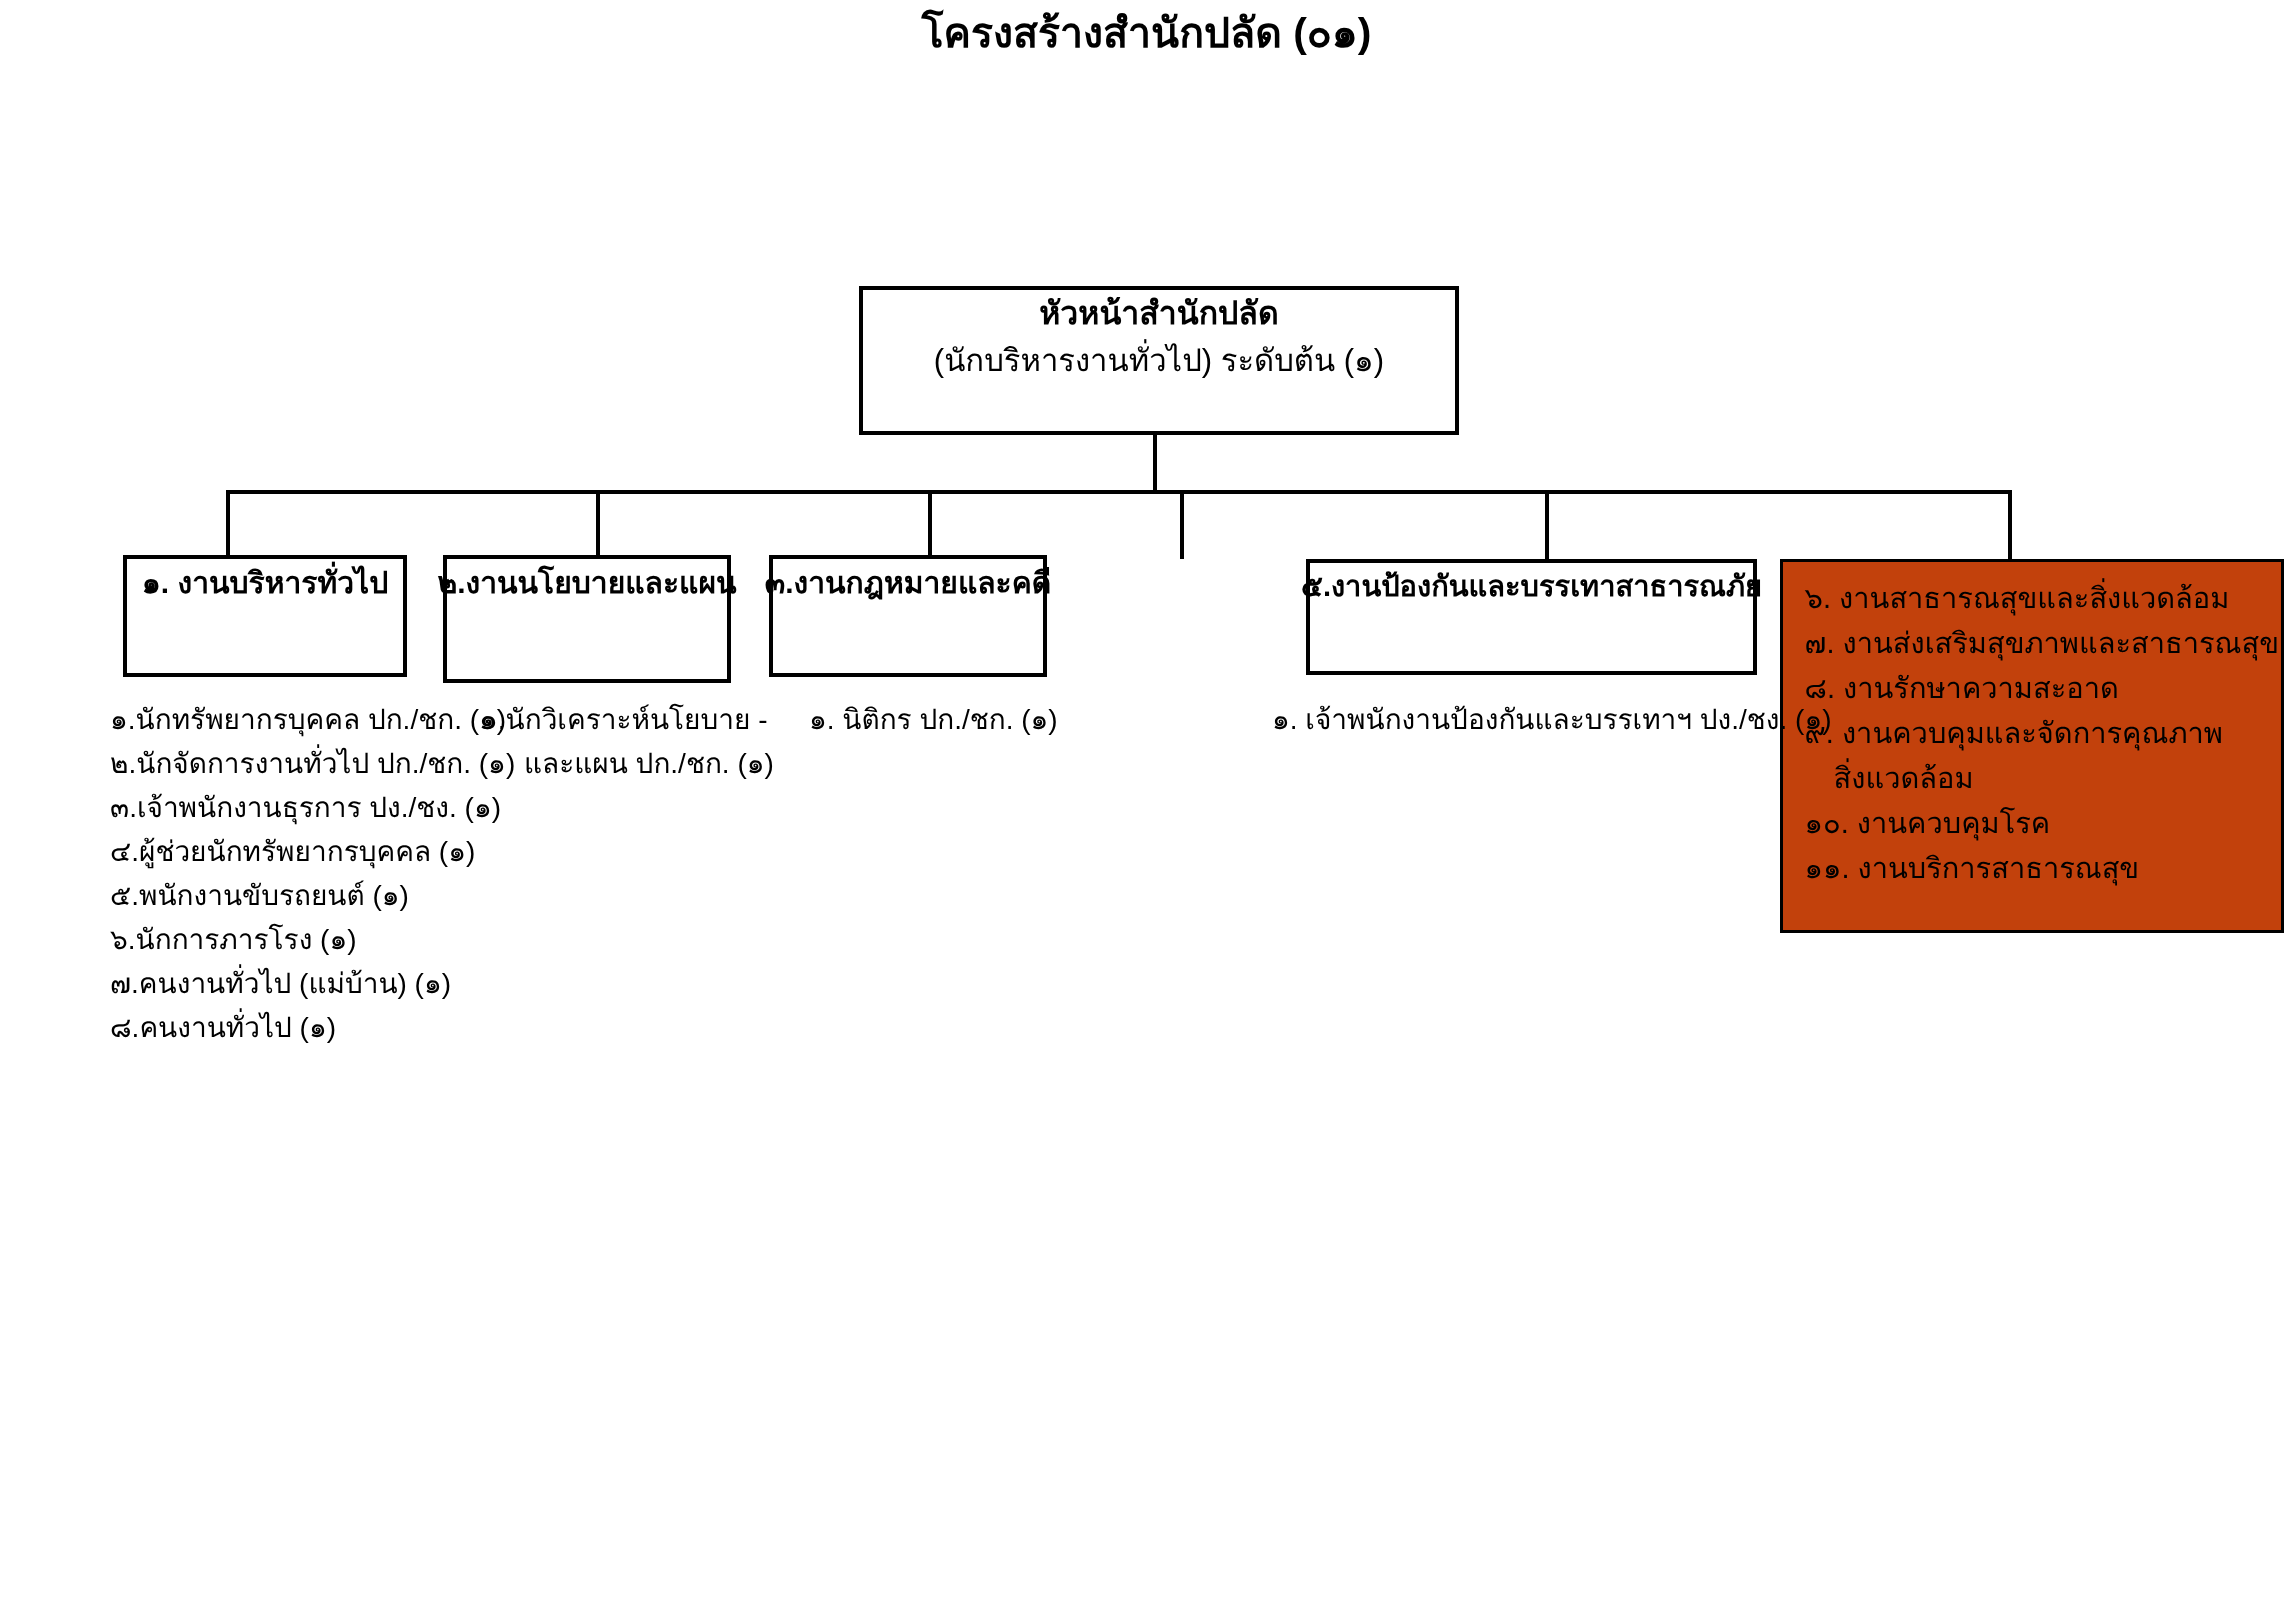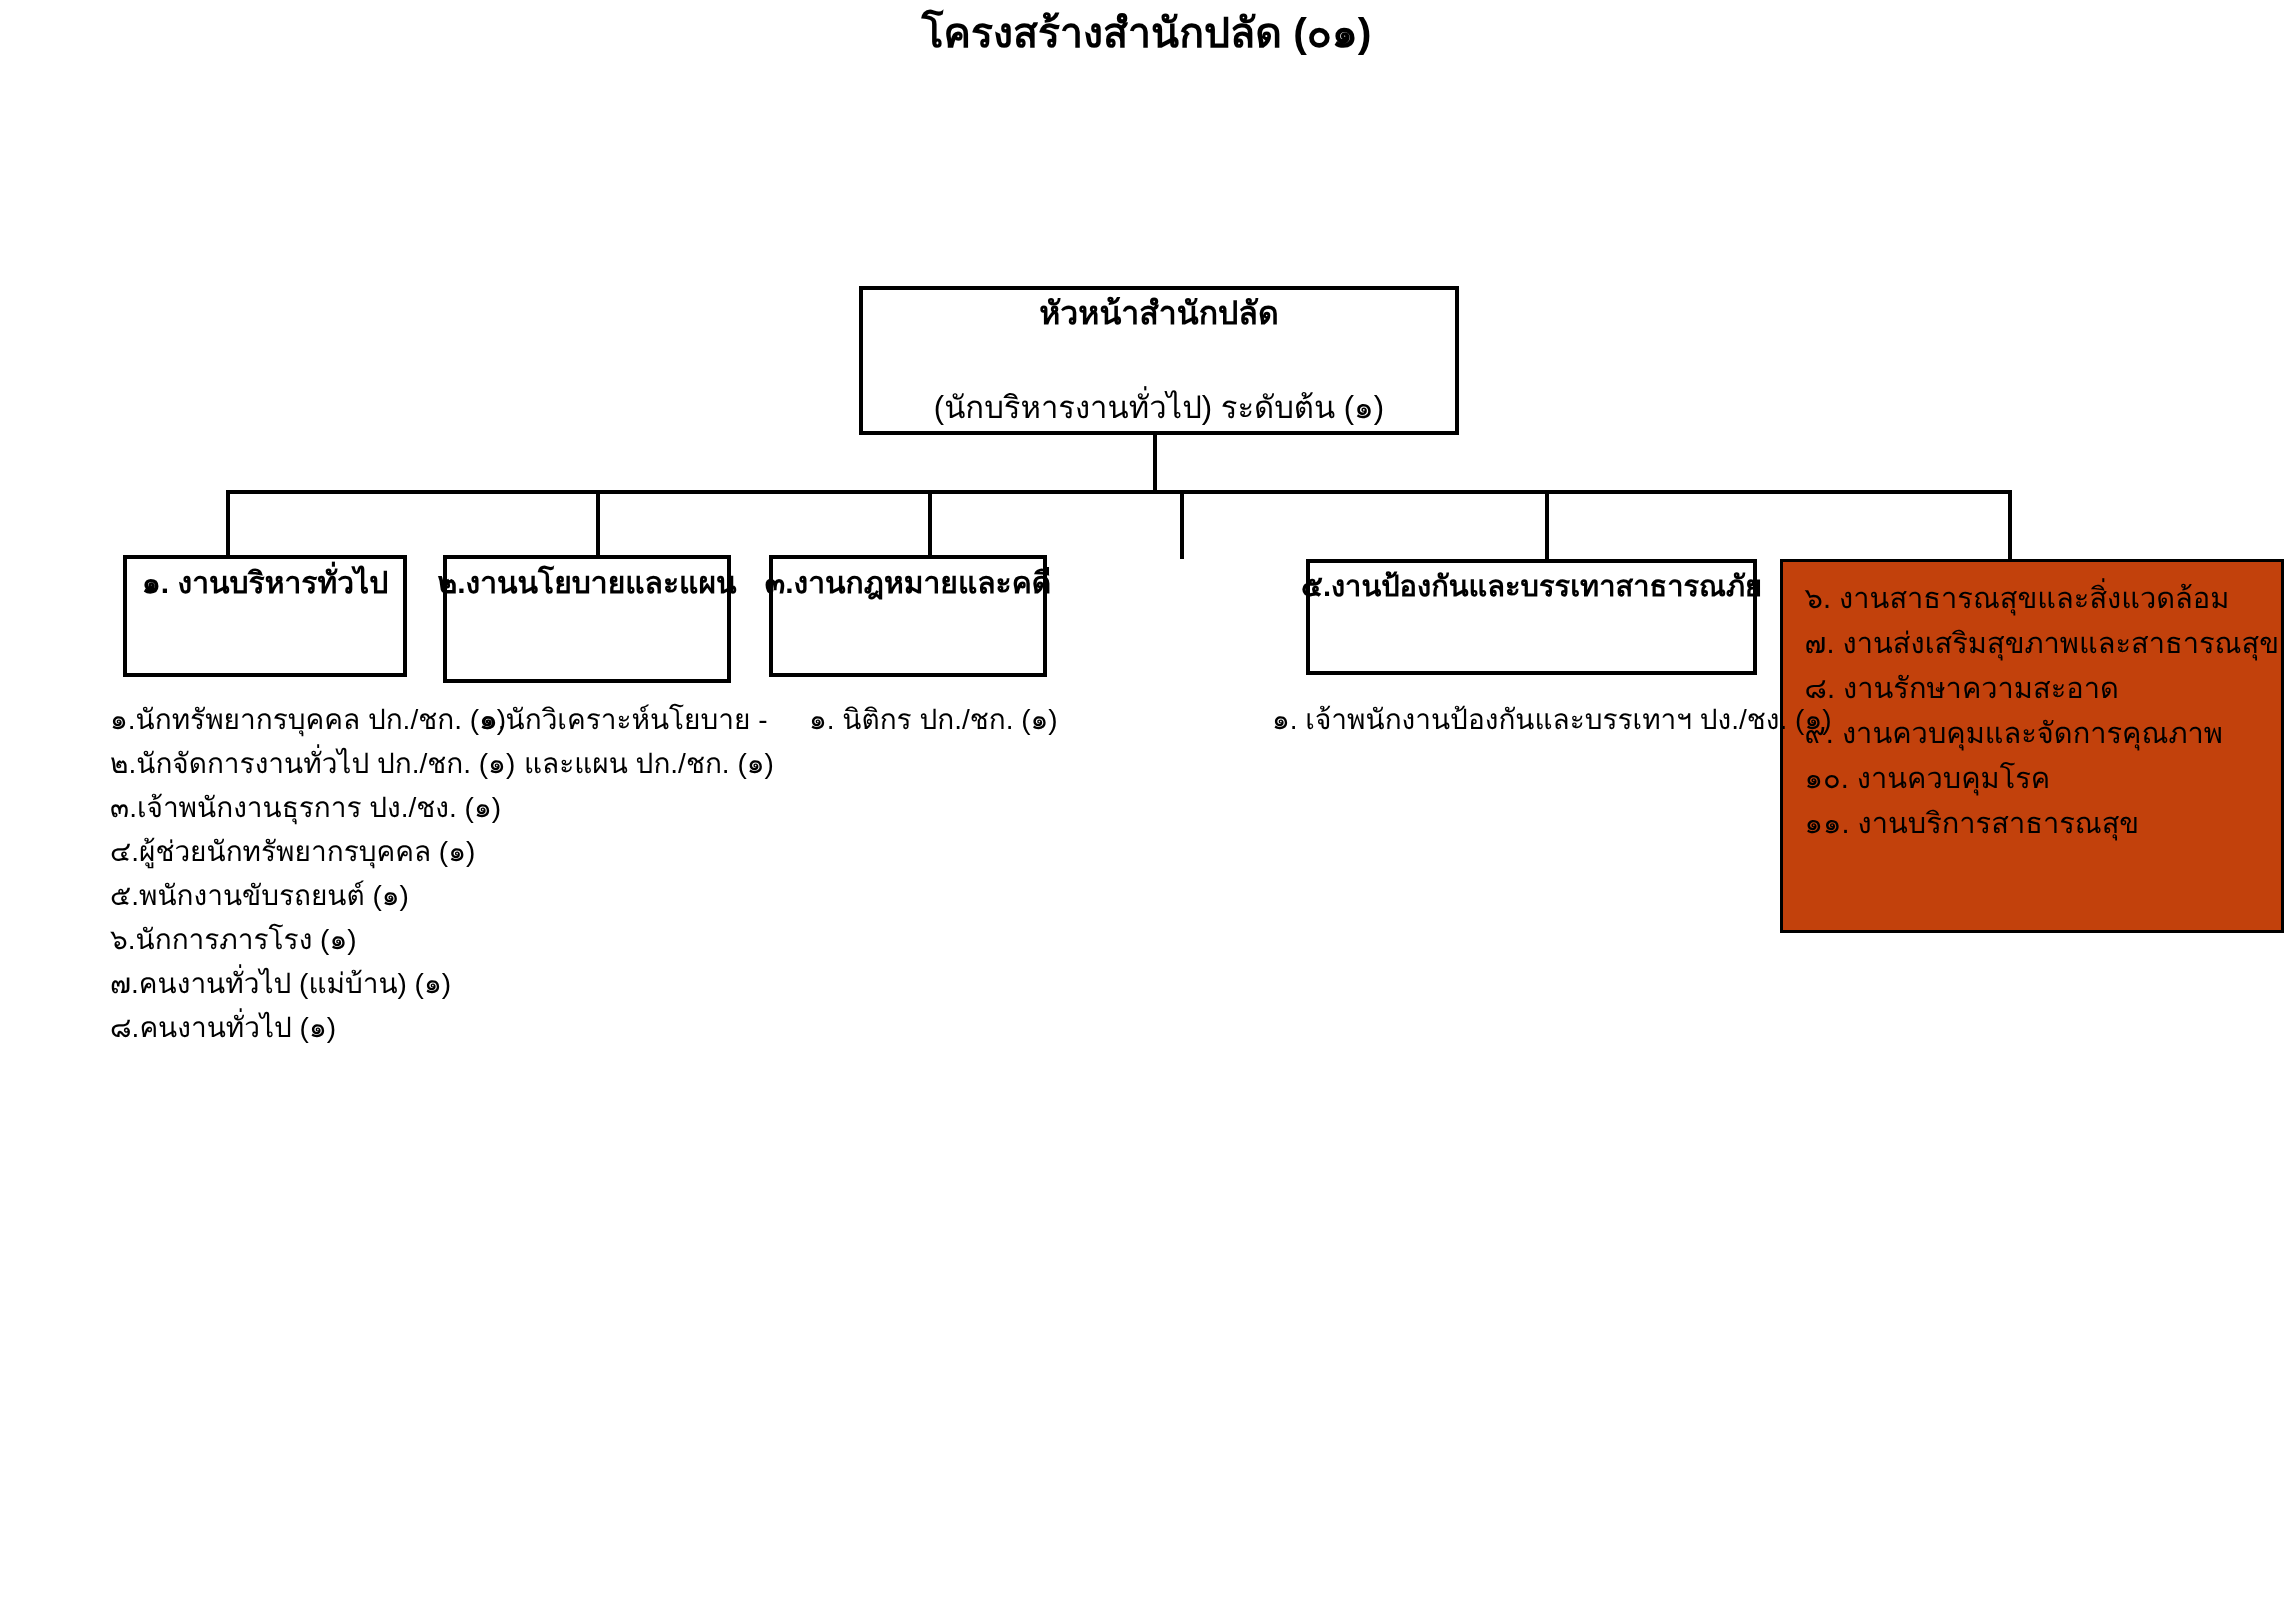--- a/index.html
+++ b/index.html
@@ -21,21 +21,21 @@
     font-weight: bold;
     white-space: nowrap;
   }
 
   .node {
     border: 4.9px solid #000000;
     background: #ffffff;
     display: flex;
     flex-direction: column;
     align-items: center;
-    justify-content: space-between;
+    justify-content: flex-start;
     text-align: center;
   }
   .root-box { left: 859px; top: 286px; width: 600px; height: 149px; }
   .root-line1 { font-size: 32px; font-weight: bold; line-height: 47px; white-space: nowrap; }
   .root-line2 { font-size: 31px; font-weight: normal; line-height: 47px; white-space: nowrap; }
 
   .line { background: #000000; }
   .trunk  { left: 1153px; top: 435px; width: 3.9px; height: 57px; }
   .busbar { left: 226px;  top: 490px; width: 1786px; height: 3.9px; }
   .stub   { top: 492px; width: 3.9px; height: 67px; }
@@ -103,20 +103,21 @@
   </div>
   <div class="abs node dept-5">
     <div class="dept-label">๕.งานป้องกันและบรรเทาสาธารณภัย</div>
   </div>
 
   <div class="abs work-box">
     <div class="work-item">๖. งานสาธารณสุขและสิ่งแวดล้อม</div>
     <div class="work-item">๗. งานส่งเสริมสุขภาพและสาธารณสุข</div>
     <div class="work-item">๘. งานรักษาความสะอาด</div>
     <div class="work-item">๙. งานควบคุมและจัดการคุณภาพ</div>
+    <div class="work-item cont">สิ่งแวดล้อม</div>
     <div class="work-item">๑๐. งานควบคุมโรค</div>
     <div class="work-item">๑๑. งานบริการสาธารณสุข</div>
   </div>
 
   <div class="abs staff-list list-1">
     <div class="staff-item">๑.นักทรัพยากรบุคคล ปก./ชก. (๑)</div>
     <div class="staff-item">๒.นักจัดการงานทั่วไป ปก./ชก. (๑)</div>
     <div class="staff-item">๓.เจ้าพนักงานธุรการ ปง./ชง. (๑)</div>
     <div class="staff-item">๔.ผู้ช่วยนักทรัพยากรบุคคล (๑)</div>
     <div class="staff-item">๕.พนักงานขับรถยนต์ (๑)</div>

